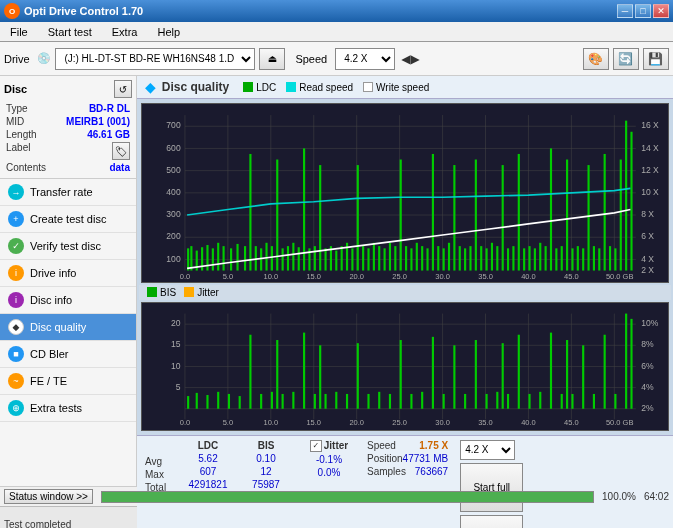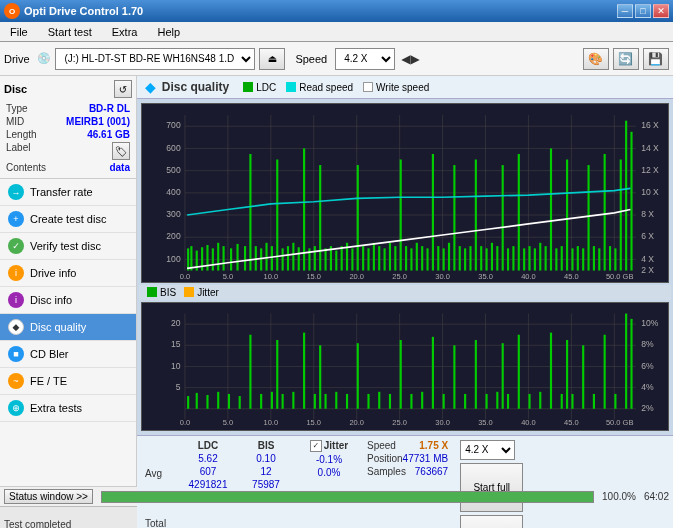--- a/index.html
+++ b/index.html
@@ -622,21 +622,21 @@
           <text x="320" y="115" font-size="7" fill="#aaa" text-anchor="middle">35.0</text>
           <text x="360" y="115" font-size="7" fill="#aaa" text-anchor="middle">40.0</text>
           <text x="400" y="115" font-size="7" fill="#aaa" text-anchor="middle">45.0</text>
           <text x="445" y="115" font-size="7" fill="#aaa" text-anchor="middle">50.0 GB</text>
         </svg>
       </div>
     </div>
 
     <div class="stats-area">
 
-      <div style="display:flex;flex-direction:column;gap:14px;min-width:30px;">
+      <div style="display:flex;flex-direction:column;gap:2px;min-width:30px;">
         <div style="height:14px;"></div>
         <span style="font-size:10px;color:#333;">Avg</span>
         <span style="font-size:10px;color:#333;">Max</span>
         <span style="font-size:10px;color:#333;">Total</span>
       </div>
 
       <div style="display:flex;flex-direction:column;gap:2px;min-width:50px;align-items:center;">
         <span style="font-size:10px;font-weight:bold;color:#333;">LDC</span>
         <span style="font-size:10px;color:#0000cc;">5.62</span>
         <span style="font-size:10px;color:#0000cc;">607</span>

